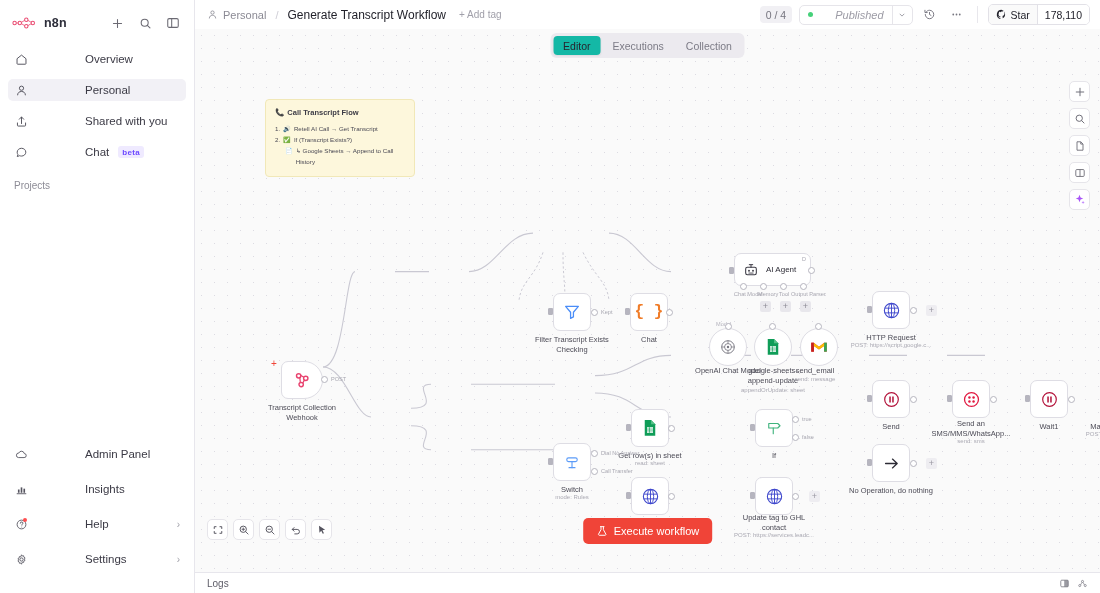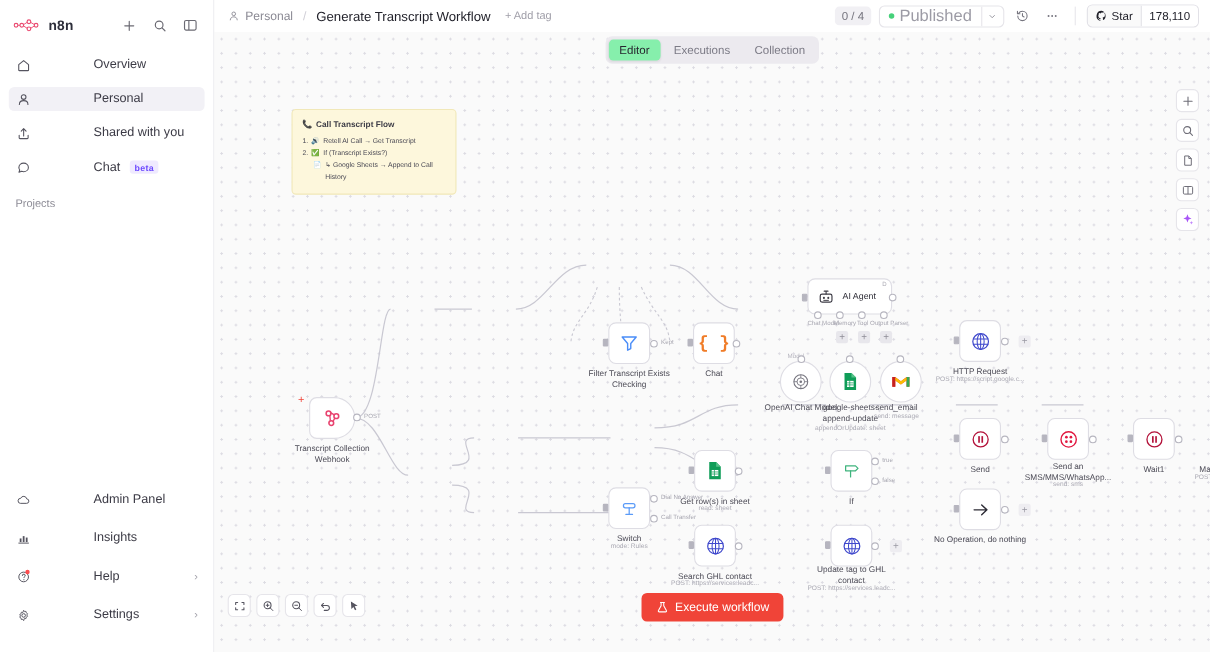--- a/index.html
+++ b/index.html
@@ -53,37 +53,37 @@
     padding: 0 10px 0 12px; background: #fff; flex: 0 0 29px;
     position: relative; z-index: 30;
   }
   .crumb { display: flex; align-items: center; gap: 5px; font-size: 11px; color: #8b8a94; }
   .crumb-sep { color: #cfced6; font-size: 11px; margin: 0 2px; }
   .wf-title { font-size: 12px; color: #22222b; }
   .add-tag { font-size: 10px; color: #a09fa9; cursor: pointer; margin-left: 6px; }
   .tb-spacer { flex: 1; }
   .counter { font-size: 10.5px; color: #75747e; background: #f1f0f4; border-radius: 4px; padding: 2.5px 6px; }
   .pub-group { display: flex; align-items: center; border: 1px solid #e6e5ea; border-radius: 5px; height: 20px; overflow: hidden; }
-  .pub-state { display: flex; align-items: center; gap: 5px; font-size: 15px; color: #9c9ba5; padding: 0 8px; height: 100%; }
+  .pub-state { display: flex; align-items: center; gap: 22px; font-size: 11px; color: #9c9ba5; padding: 0 8px; height: 100%; font-style: italic; }
   .dot-green { width: 5px; height: 5px; border-radius: 50%; background: #46d17a; }
   .pub-caret { width: 20px; height: 100%; display: flex; align-items: center; justify-content: center; border-left: 1px solid #e6e5ea; color: #8a8993; font-size: 8px; cursor: pointer; }
   .tb-ic { width: 20px; height: 20px; display: flex; align-items: center; justify-content: center; color: #76757f; cursor: pointer; border-radius: 4px; }
   .tb-div { width: 1px; height: 17px; background: #e8e7ec; margin: 0 3px; }
   .star-group { display: flex; align-items: stretch; border: 1px solid #e2e1e7; border-radius: 5px; height: 21px; overflow: hidden; }
   .star-btn { display: flex; align-items: center; gap: 4px; padding: 0 7px; font-size: 10.5px; color: #22222b; background: #fafafa; cursor: pointer; }
   .star-count { display: flex; align-items: center; padding: 0 7px; font-size: 10.5px; color: #22222b; background: #fff; border-left: 1px solid #e2e1e7; }
 
   
   .tabs {
     position: absolute; top: 33px; left: 50%; transform: translateX(-50%);
     display: flex; background: #eceaef; border-radius: 6px; padding: 3px;
     gap: 2px; z-index: 25;
   }
   .tab { font-size: 10.5px; color: #7c7b86; padding: 3.5px 10px; border-radius: 4px; cursor: pointer; white-space: nowrap; }
-  .tab.active { background: #86efac; color: #26252e; box-shadow: 0 1px 2px rgba(0,0,0,.07); }
+  .tab.active { background: #14b8a6; color: #26252e; box-shadow: 0 1px 2px rgba(0,0,0,.07); }
 
   
   .canvas {
     flex: 1; position: relative; overflow: hidden;
     background-color: #fafafa;
     background-image: radial-gradient(#dcdbe2 0.9px, transparent 0.9px);
     background-size: 13px 13px;
   }
   .edges { position: absolute; inset: 0; width: 100%; height: 100%; }
 
@@ -705,15 +705,33 @@
 
       <button class="exec-btn">
         <svg width="12" height="12" viewBox="0 0 16 16">
             <path d="M6.4 2.2v4L3.2 12a1.1 1.1 0 00.95 1.7h7.7A1.1 1.1 0 0012.8 12L9.6 6.2v-4" fill="none" stroke="#fff" stroke-width="1.3" stroke-linejoin="round"></path>
             <path d="M5.6 2.2h4.8" stroke="#fff" stroke-width="1.3" stroke-linecap="round"></path>
           </svg>
         <span>Execute workflow</span>
       </button>
     </div>
 
+    <div class="logsbar">
+      <span>Logs</span>
+      <span class="logs-spacer"></span>
+      <span class="logs-ic">
+        <svg width="11" height="11" viewBox="0 0 16 16">
+            <rect x="2.6" y="3.2" width="10.8" height="9.6" rx="1.4" fill="none" stroke="currentColor" stroke-width="1.2"></rect>
+            <rect x="7.6" y="3.2" width="5.8" height="9.6" fill="currentColor" opacity=".75"></rect>
+          </svg>
+      </span>
+      <span class="logs-ic">
+        <svg width="11" height="11" viewBox="0 0 16 16">
+            <circle cx="4" cy="11" r="1.5" fill="none" stroke="currentColor" stroke-width="1.1"></circle>
+            <circle cx="12" cy="11" r="1.5" fill="none" stroke="currentColor" stroke-width="1.1"></circle>
+            <circle cx="8" cy="5" r="1.5" fill="none" stroke="currentColor" stroke-width="1.1"></circle>
+            <path d="M5.2 10L7.2 6.4M10.8 10L8.8 6.4" stroke="currentColor" stroke-width="1"></path>
+          </svg>
+      </span>
+    </div>
 
   </section>
 </div>
 
 </body></html>

